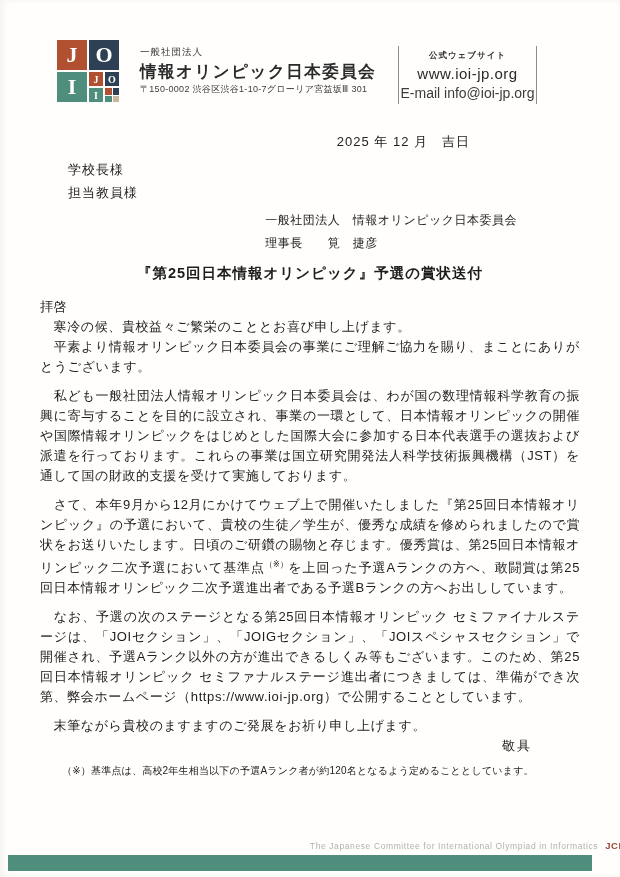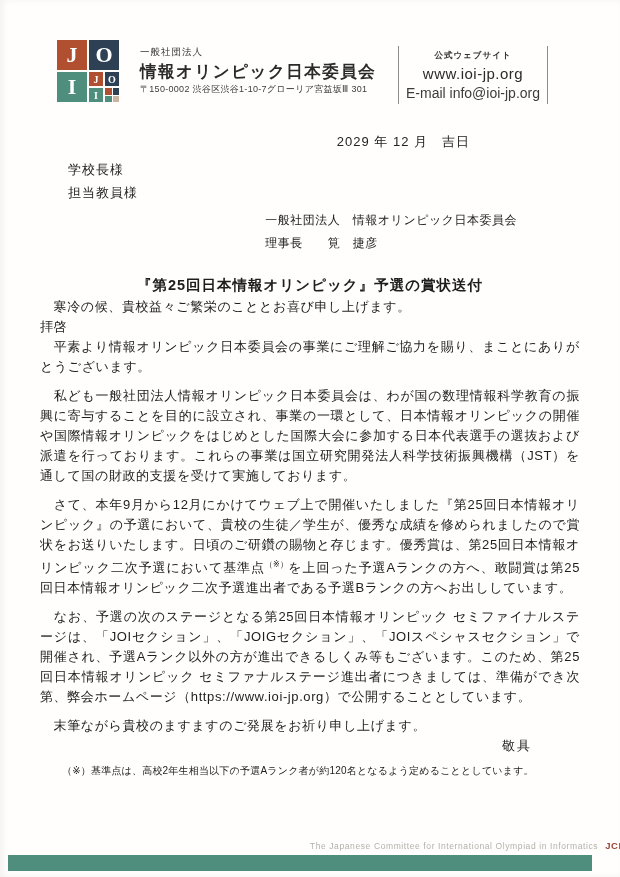--- a/index.html
+++ b/index.html
@@ -31,33 +31,33 @@
   .t3 { background:#4f8d7c; } .t4 { background:#c9b4a2; }
 
   
   .org { position:absolute; left:140px; top:46px; }
   .org-type { font-size:9.5px; letter-spacing:1px; color:#333; }
   .org-name { font-size:16.5px; font-weight:bold; letter-spacing:1.5px; color:#2a2a2a; margin-top:2px; }
   .org-addr { font-size:9px; color:#3c3c3c; margin-top:0; letter-spacing:0.3px; }
   .org-tel  { font-size:9px; color:#3c3c3c; margin-top:4px; letter-spacing:0.3px; }
 
   .webbox {
-    position:absolute; left:398px; top:46px; width:150px; height:58px;
+    position:absolute; left:398px; top:46px; width:139px; height:58px;
     border-left:1px solid #8d8d8d; border-right:1px solid #8d8d8d;
     display:flex; flex-direction:column; align-items:center; justify-content:center; gap:3px;
   }
   .web-label { font-size:8.5px; font-weight:bold; letter-spacing:1px; color:#333; }
   .web-url   { font-size:15px; font-weight:normal; color:#2a2a2a; letter-spacing:0.5px; }
   .web-email { font-size:14px; color:#3c3c3c; }
 
   
   .date { position:absolute; top:133px; right:150px; font-size:13px; letter-spacing:1px; }
   .recipients { position:absolute; left:68px; top:158px; font-size:13px; line-height:23px; letter-spacing:1px; }
   .sender { position:absolute; top:209px; right:103px; font-size:12px; line-height:23px; letter-spacing:0.5px; }
-  .subject { position:absolute; top:276px; left:0; width:100%; text-align:center;
+  .subject { position:absolute; top:264px; left:0; width:100%; text-align:center;
              font-size:14.5px; font-weight:600; letter-spacing:1px; color:#1d1d1d; }
 
   
   .body { position:absolute; left:40px; top:297px; width:540px;
           font-size:13px; line-height:20px; text-align:justify; letter-spacing:0.6px; color:#1d1d1d; }
   .body p { margin:0; }
   .body p.gap { margin-top:9px; }
   .sup { font-size:8px; vertical-align:super; letter-spacing:0; }
   .closing { margin-top:5px; text-align:right; padding-right:48px; letter-spacing:2px; }
 
@@ -109,37 +109,37 @@
     <div class="org-name">情報オリンピック日本委員会</div>
     <div class="org-addr">〒150-0002 渋谷区渋谷1-10-7グローリア宮益坂Ⅲ 301</div>
   </div>
 
   <div class="webbox">
     <div class="web-label">公式ウェブサイト</div>
     <div class="web-url">www.ioi-jp.org</div>
     <div class="web-email">E-mail info@ioi-jp.org</div>
   </div>
 
-  <div class="date">2029 年 12 月　吉日</div>
+  <div class="date">2025 年 12 月　吉日</div>
 
   <div class="recipients">
     <div>学校長様</div>
     <div>担当教員様</div>
   </div>
 
   <div class="sender">
     <div>一般社団法人　情報オリンピック日本委員会</div>
     <div>理事長　　筧　捷彦</div>
   </div>
 
   <div class="subject">『第25回日本情報オリンピック』予選の賞状送付</div>
 
   <div class="body">
+    <p>拝啓</p>
     <p>　寒冷の候、貴校益々ご繁栄のこととお喜び申し上げます。</p>
-    <p>拝啓</p>
     <p>　平素より情報オリンピック日本委員会の事業にご理解ご協力を賜り、まことにありがとうございます。</p>
     <p class="gap">　私ども一般社団法人情報オリンピック日本委員会は、わが国の数理情報科学教育の振興に寄与することを目的に設立され、事業の一環として、日本情報オリンピックの開催や国際情報オリンピックをはじめとした国際大会に参加する日本代表選手の選抜および派遣を行っております。これらの事業は国立研究開発法人科学技術振興機構（JST）を通して国の財政的支援を受けて実施しております。</p>
     <p class="gap"><span>　さて、本年9月から12月にかけてウェブ上で開催いたしました『第25回日本情報オリンピック』の予選において、貴校の生徒／学生が、優秀な成績を修められましたので賞状をお送りいたします。日頃のご研鑽の賜物と存じます。優秀賞は、第25回日本情報オリンピック二次予選において基準点</span><span class="sup">（※）</span><span>を上回った予選Aランクの方へ、敢闘賞は第25回日本情報オリンピック二次予選進出者である予選Bランクの方へお出ししています。</span></p>
     <p class="gap">　なお、予選の次のステージとなる第25回日本情報オリンピック セミファイナルステージは、「JOIセクション」、「JOIGセクション」、「JOIスペシャスセクション」で開催され、予選Aランク以外の方が進出できるしくみ等もございます。このため、第25回日本情報オリンピック セミファナルステージ進出者につきましては、準備ができ次第、弊会ホームページ（https://www.ioi-jp.org）で公開することとしています。</p>
     <p class="gap">　末筆ながら貴校のますますのご発展をお祈り申し上げます。</p>
     <p class="closing">敬具</p>
   </div>
 
   <div class="footnote">（※）基準点は、高校2年生相当以下の予選Aランク者が約120名となるよう定めることとしています。</div>
 

